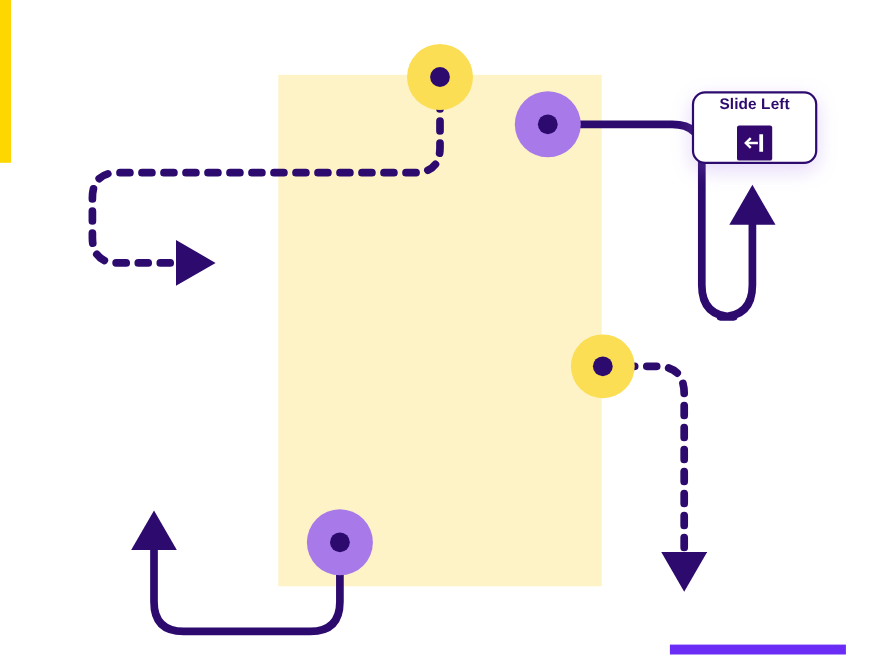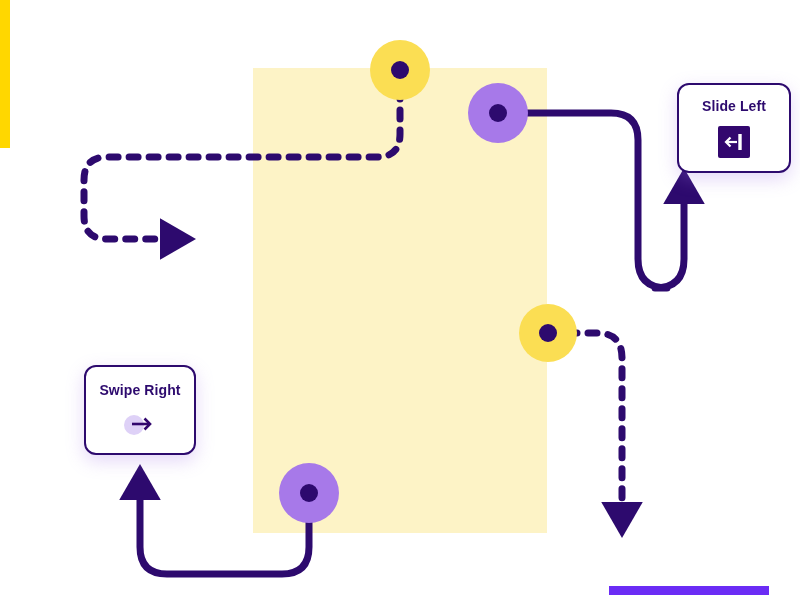--- a/index.html
+++ b/index.html
@@ -99,22 +99,21 @@
     margin-top: 12px;
     display: flex;
     align-items: center;
     justify-content: center;
   }
 
   #card-slide-left {
     left: 629px;
     top: 83px;
     width: 114px;
-    height: 90px;
-    margin-left: 48px;
+    height: 66px;
   }
   #card-swipe-right {
     left: 84px;
     top: 365px;
     width: 112px;
     height: 90px;
   }
 
   .icon-square {
     width: 32px;
@@ -198,28 +197,16 @@
       <div class="icon-square">
         <svg width="26" height="20" viewBox="0 0 26 20" xmlns="http://www.w3.org/2000/svg">
           <path d="M19 2 L19 18" stroke="#ffffff" stroke-width="3.4" stroke-linecap="butt"></path>
           <path d="M16 10 L5 10" stroke="#ffffff" stroke-width="2.2" stroke-linecap="butt"></path>
           <path d="M9.5 5.5 L5 10 L9.5 14.5" stroke="#ffffff" stroke-width="2.2" fill="none" stroke-linecap="butt" stroke-linejoin="miter"></path>
         </svg>
       </div>
     </div>
   </div>
 
-  <div id="card-swipe-right" class="card">
-    <div class="card-title">Swipe Right</div>
-    <div class="card-icon-wrap">
-      <div class="icon-plain">
-        <span class="lav-dot"></span>
-        <svg class="arrow-right-glyph" width="26" height="16" viewBox="0 0 26 16" xmlns="http://www.w3.org/2000/svg">
-          <path d="M2 8 L20 8" stroke="#32076E" stroke-width="2.6" stroke-linecap="butt"></path>
-          <path d="M14.5 2.5 L20 8 L14.5 13.5" stroke="#32076E" stroke-width="2.6" fill="none" stroke-linecap="butt" stroke-linejoin="miter"></path>
-        </svg>
-      </div>
-    </div>
-  </div>
 
   <div class="corner-bar-bottom"></div>
 
 </div>
 
 </body></html>

